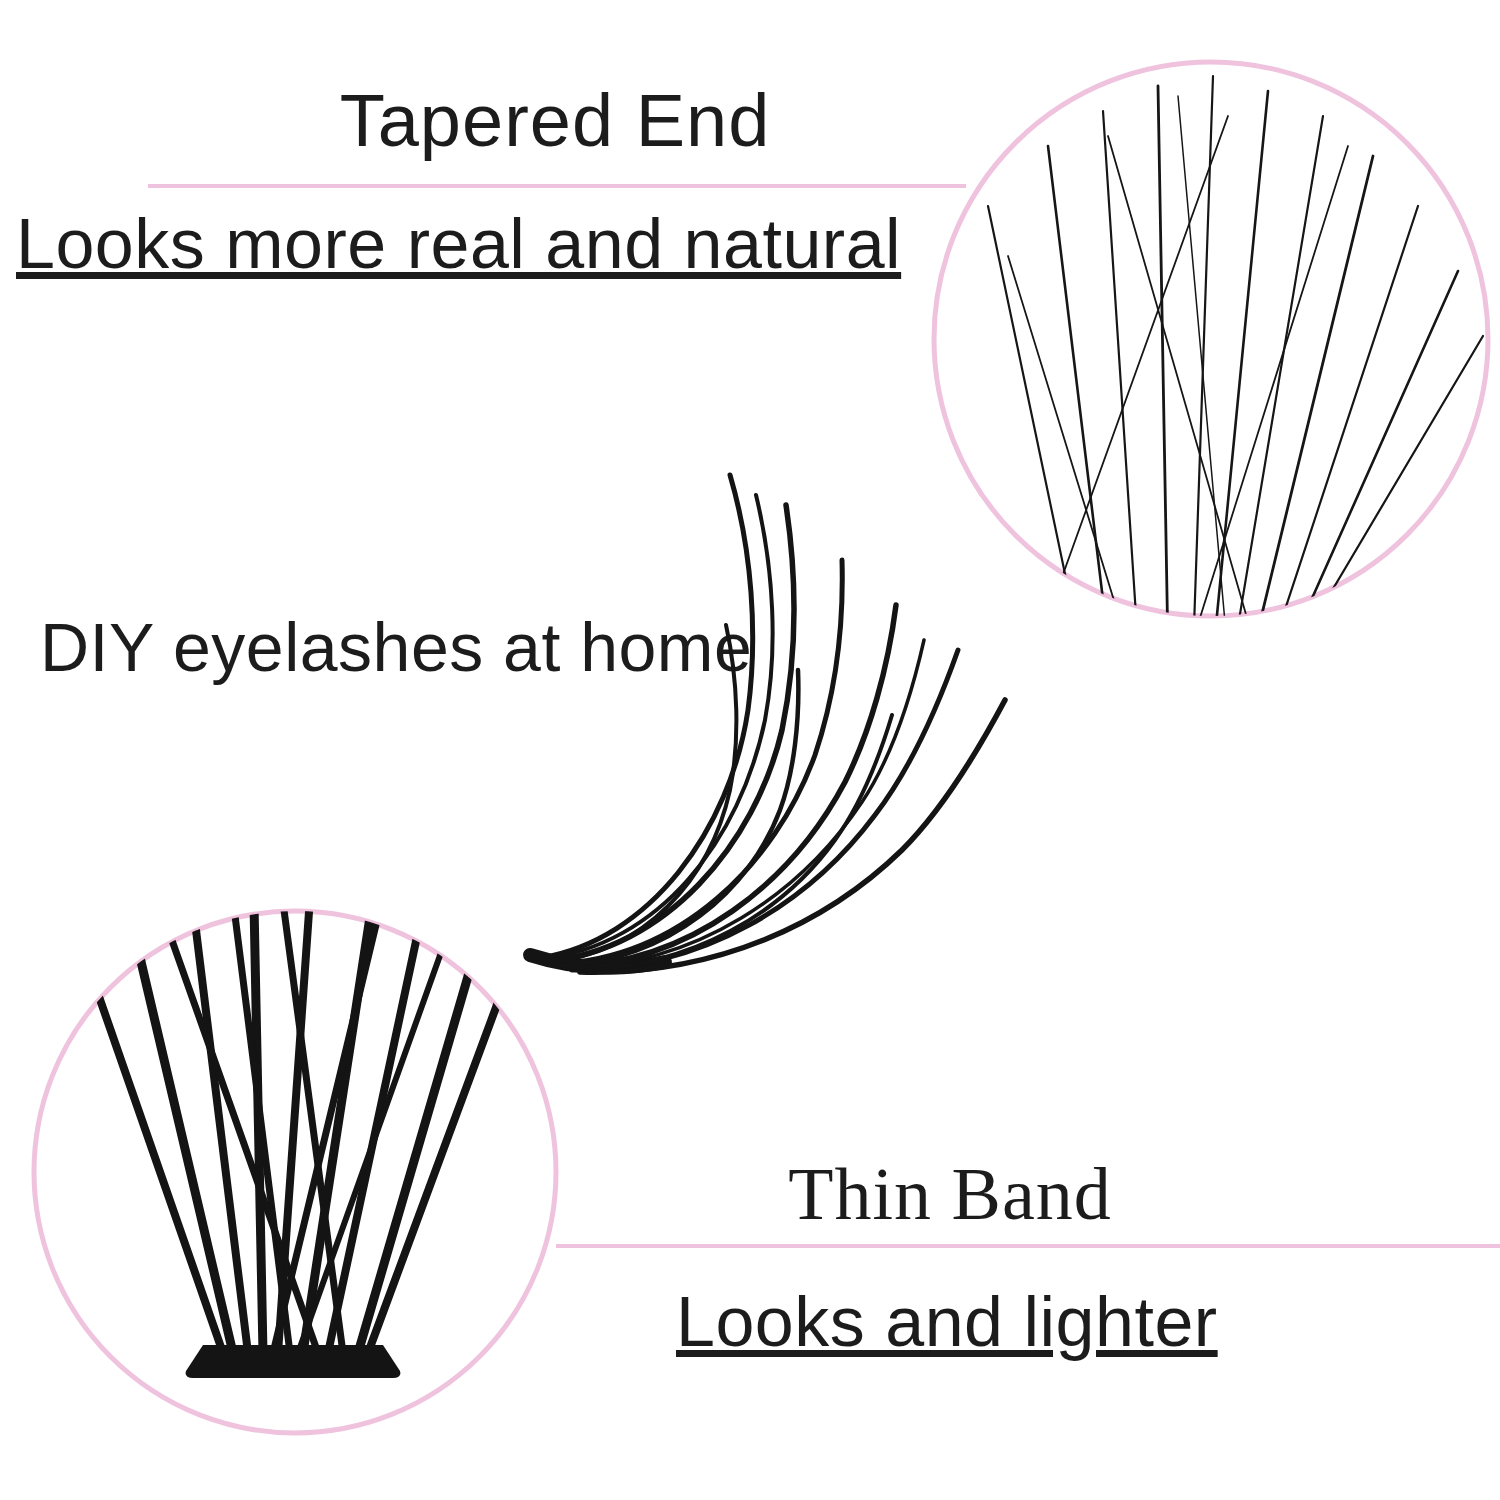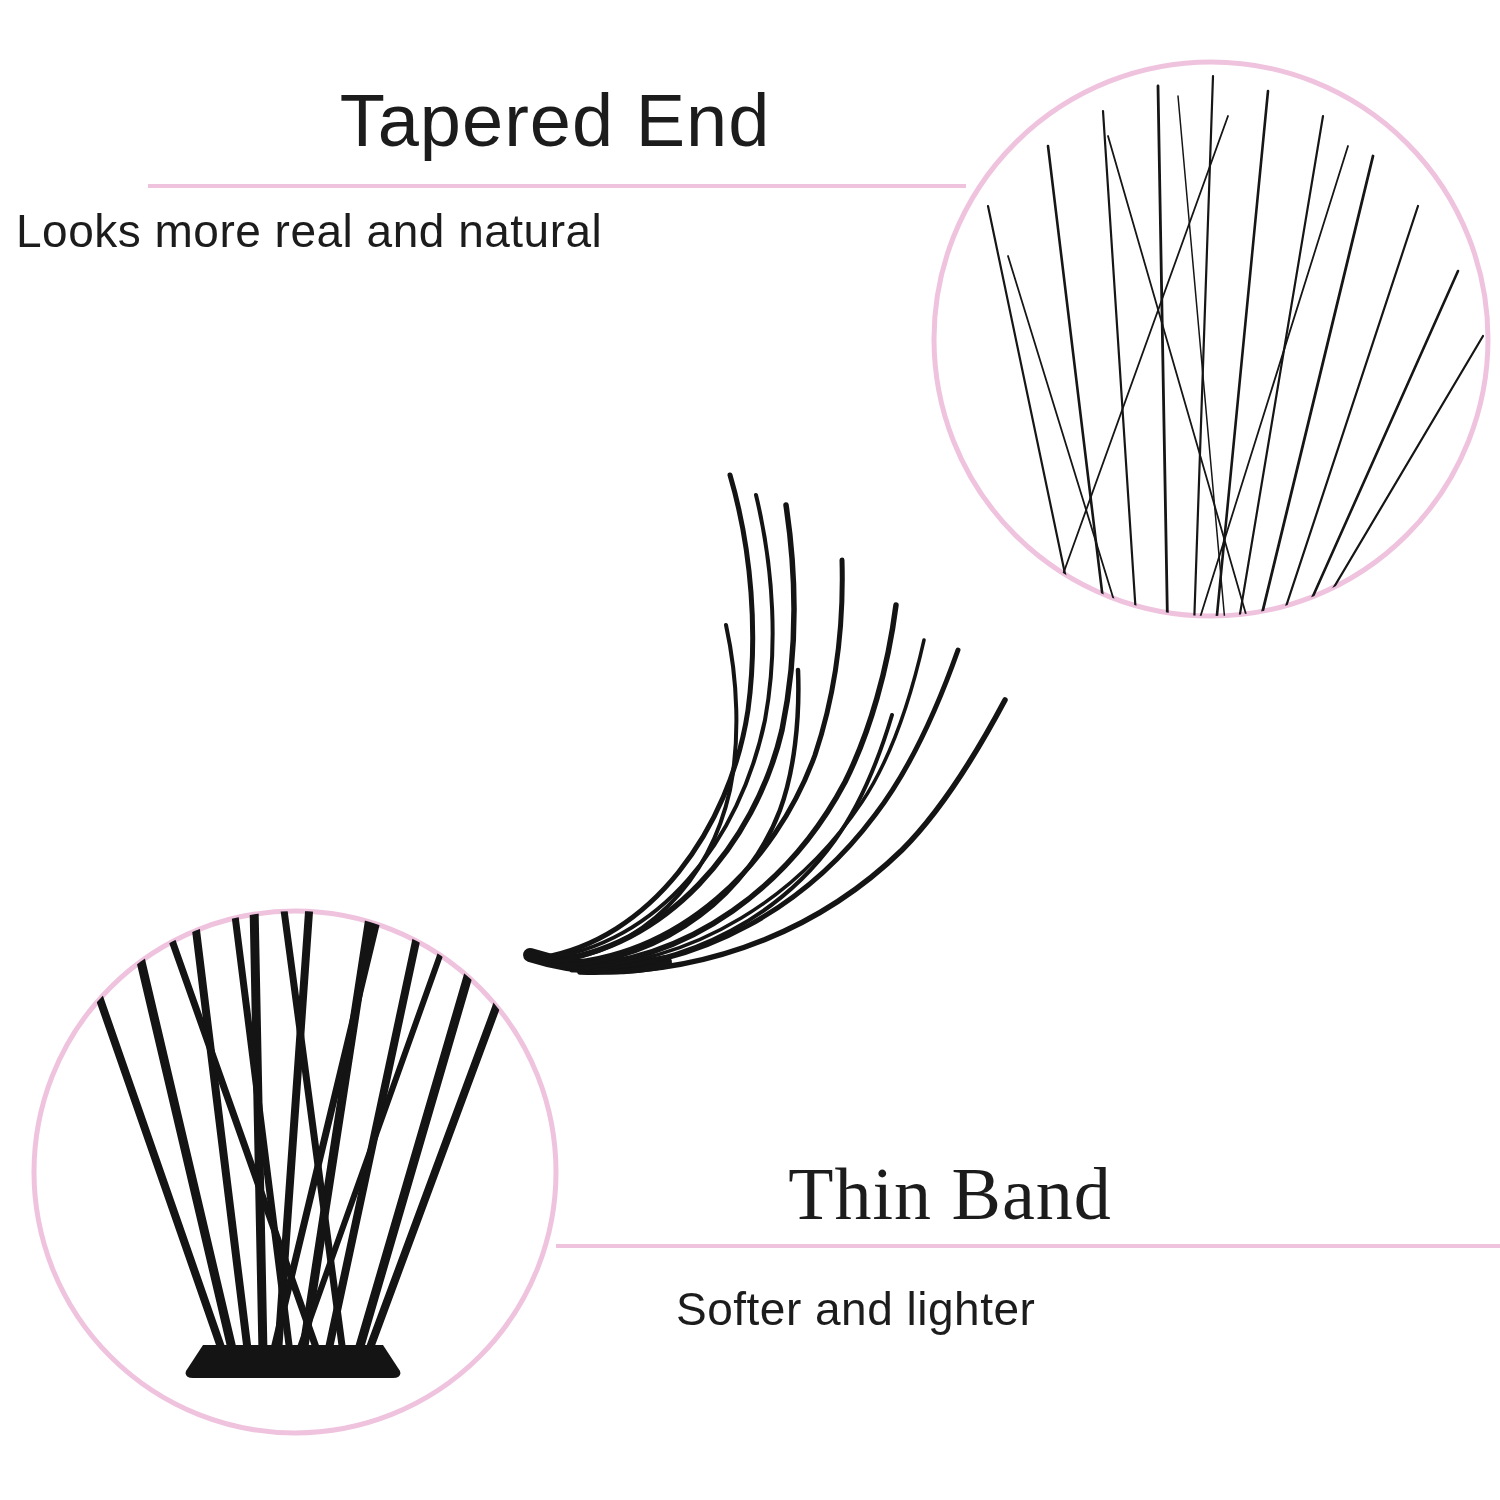--- a/index.html
+++ b/index.html
@@ -7,21 +7,21 @@
     position:relative;
     width:1500px;height:1500px;
     background:#ffffff;
     overflow:hidden;
     font-family:"Liberation Sans", sans-serif;
     color:#1c1c1c;
     border-radius:8px;
   }
   .txt{position:absolute;white-space:nowrap;}
   .title{font-size:74px;font-weight:500;letter-spacing:1px;}
-  .subtitle{font-size:46px;font-weight:500;letter-spacing:0.5px;}
+  .subtitle{font-size:70px;font-weight:500;letter-spacing:0.5px;text-decoration:underline;}
   .caption{font-size:68px;font-weight:500;letter-spacing:0.5px;}
   .pink-line{position:absolute;height:4px;background:#efc3de;}
   .zoom-circle{position:absolute;}
   .cluster{position:absolute;}
   svg{display:block;}
 </style>
 </head>
 <body>
 
 <div class="canvas">
@@ -54,20 +54,21 @@
         <line x1="380" y1="575" x2="555" y2="280" stroke-width="2.2"></line>
         <line x1="120" y1="560" x2="300" y2="60" stroke-width="1.8"></line>
         <line x1="200" y1="590" x2="80" y2="200" stroke-width="1.8"></line>
         <line x1="330" y1="600" x2="180" y2="80" stroke-width="1.8"></line>
         <line x1="260" y1="600" x2="420" y2="90" stroke-width="1.8"></line>
         <line x1="300" y1="600" x2="250" y2="40" stroke-width="1.5"></line>
       </g>
     </svg>
   </div>
 
+  <div class="txt caption" style="left:40px;top:608px;">DIY eyelashes at home</div>
 
   <div class="cluster" style="left:430px;top:410px;width:600px;height:600px;">
     <svg width="600" height="600" viewBox="0 0 600 600">
       <g stroke="#141414" fill="none" stroke-linecap="round">
         <path d="M100 545 Q 165 566 235 552" stroke-width="14"></path>
         <path d="M110 548 C 220 530, 300 420, 318 300 C 328 225, 322 140, 300 65" stroke-width="5"></path>
         <path d="M112 549 C 230 535, 310 430, 335 310 C 348 240, 344 160, 326 85" stroke-width="4"></path>
         <path d="M118 551 C 235 540, 325 435, 352 320 C 366 252, 368 175, 356 95" stroke-width="5.5"></path>
         <path d="M126 554 C 250 548, 345 455, 385 345 C 404 288, 414 220, 412 150" stroke-width="5"></path>
         <path d="M134 557 C 262 554, 362 472, 415 372 C 440 322, 458 258, 466 195" stroke-width="5.5"></path>
@@ -108,15 +109,15 @@
         </g>
         <path d="M175 440 L355 440 L372 466 Q374 473 365 473 L165 473 Q156 473 158 466 Z" fill="#141414"></path>
       </g>
     </svg>
   </div>
 
   <div class="txt title" style="left:700px;top:1152px;width:500px;text-align:center;font-family:Liberation Serif, serif;">Thin Band</div>
 
   <div class="pink-line" style="left:556px;top:1244px;width:944px;"></div>
 
-  <div class="txt subtitle" style="left:676px;top:1282px;">Softer and lighter</div>
+  <div class="txt subtitle" style="left:676px;top:1282px;">Looks and lighter</div>
 
 </div>
 
 </body></html>

